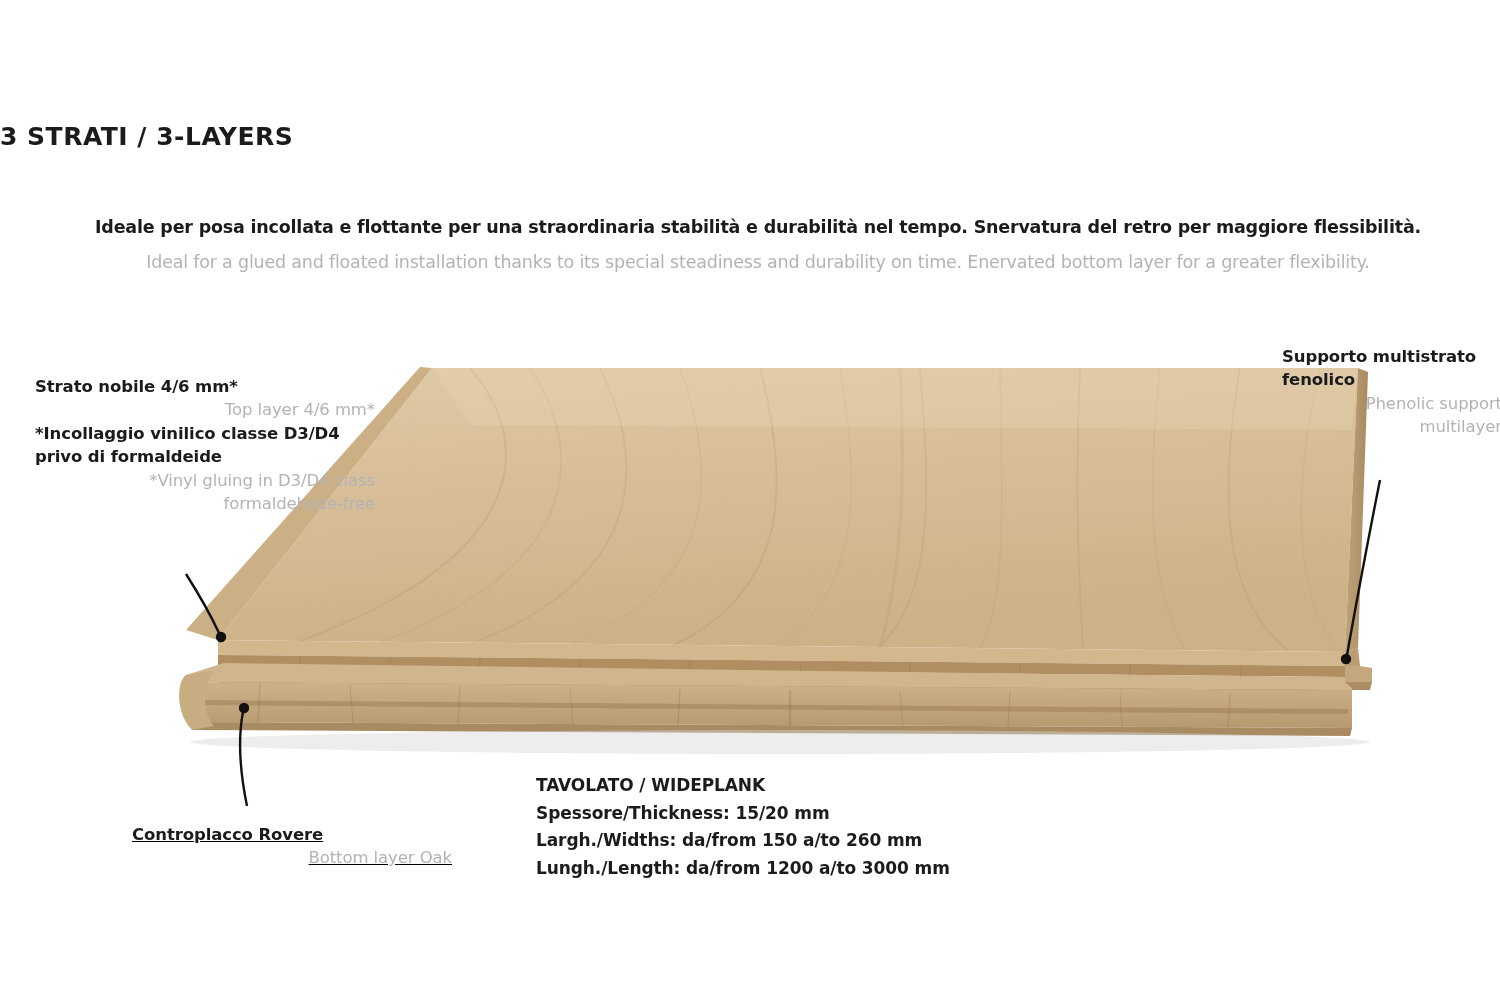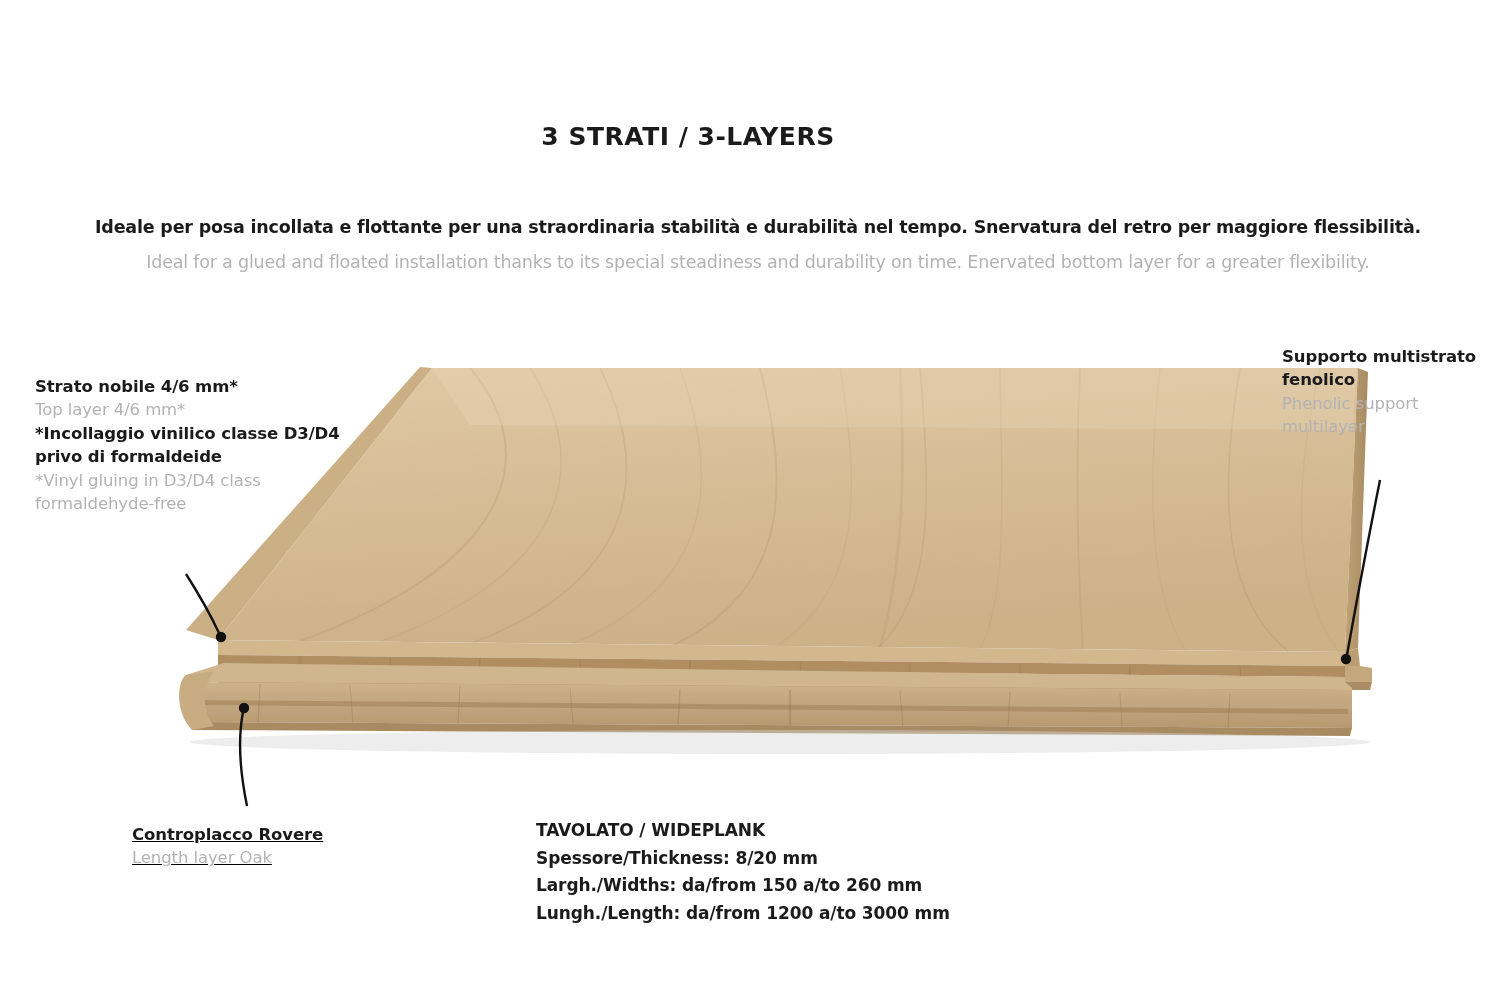--- a/index.html
+++ b/index.html
@@ -17,21 +17,21 @@
     background: #ffffff;
     overflow: hidden;
   }
 
   
   .title {
     position: absolute;
     top: 122px;
     left: 0;
     width: 1376px;
-    text-align: center;
+    text-align: left;
     font-family: "DejaVu Sans", sans-serif;
     font-size: 25px;
     font-weight: bold;
     letter-spacing: 0.5px;
     color: #1b1b1b;
   }
 
   
   .intro {
     position: absolute;
@@ -64,31 +64,32 @@
     line-height: 1.42;
     letter-spacing: -0.1px;
   }
   .callout .it {
     color: #1b1b1b;
     font-weight: bold;
   }
   .callout .en {
     color: #b3b3b3;
     font-weight: normal;
+    text-align: right;
   }
 
   #callout-top-layer { left: 35px; top: 375px; width: 340px; }
   #callout-bottom-layer { left: 132px; top: 823px; width: 320px; text-decoration: underline; }
   #callout-support { left: 1282px; top: 345px; width: 220px; }
 
   
   #specs {
     position: absolute;
     left: 536px;
-    top: 817px;
+    top: 772px;
     width: 480px;
     font-family: "DejaVu Sans", sans-serif;
     font-size: 17px;
     line-height: 1.62;
     color: #1b1b1b;
     font-weight: bold;
     letter-spacing: -0.1px;
   }
   #specs .spec-line { display: block; }
 
@@ -241,28 +242,28 @@
 
   <div class="callout" id="callout-top-layer">
     <div class="it">Strato nobile 4/6 mm*</div>
     <div class="en">Top layer 4/6 mm*</div>
     <div class="it">*Incollaggio vinilico classe D3/D4 privo di formaldeide</div>
     <div class="en">*Vinyl gluing in D3/D4 class formaldehyde-free</div>
   </div>
 
   <div class="callout" id="callout-bottom-layer">
     <div class="it">Controplacco Rovere</div>
-    <div class="en">Length layer Oak</div>
+    <div class="en">Bottom layer Oak</div>
   </div>
 
   <div class="callout" id="callout-support">
     <div class="it">Supporto multistrato fenolico</div>
     <div class="en">Phenolic support multilayer</div>
   </div>
 
   <div id="specs">
     <span class="spec-line">TAVOLATO / WIDEPLANK</span>
-    <span class="spec-line">Spessore/Thickness: 8/20 mm</span>
+    <span class="spec-line">Spessore/Thickness: 15/20 mm</span>
     <span class="spec-line">Largh./Widths: da/from 150 a/to 260 mm</span>
     <span class="spec-line">Lungh./Length: da/from 1200 a/to 3000 mm</span>
   </div>
 
 </div>
 
 </body></html>

